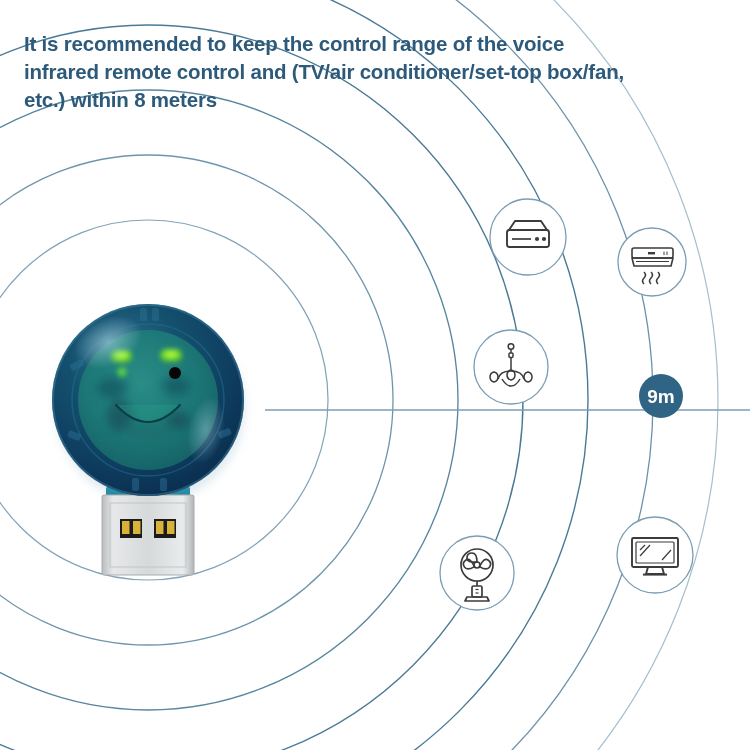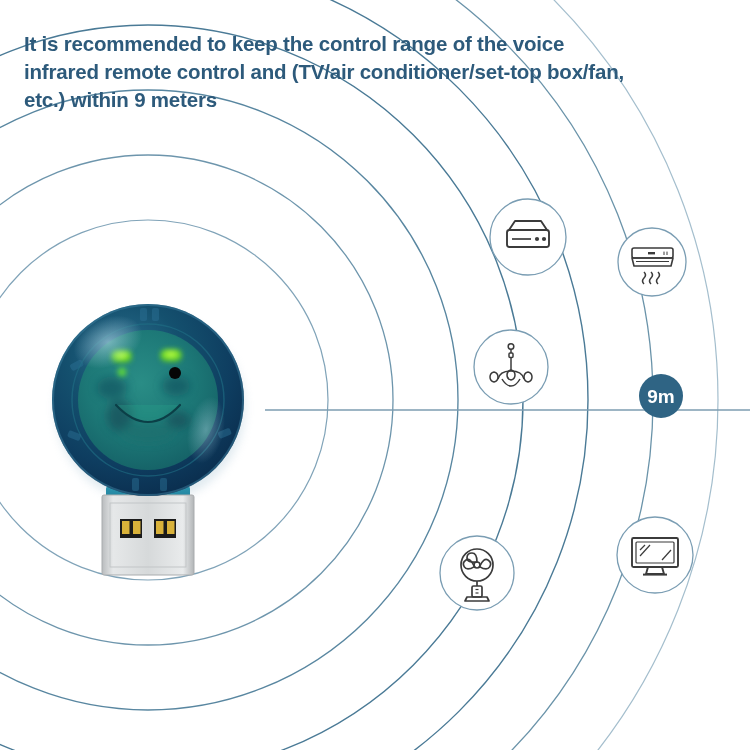--- a/index.html
+++ b/index.html
@@ -45,21 +45,21 @@
     fill: #ffffff;
   }
 </style>
 </head>
 <body>
 
 <div id="page">
 
   <div id="headline">It is recommended to keep the control range of the voice
  infrared remote control and (TV/air conditioner/set-top box/fan,
- etc.) within 9 meters</div>
+ etc.) within 8 meters</div>
 
   <svg id="scene" viewBox="0 0 750 750">
     <defs>
       <radialGradient id="shellGrad" cx="38%" cy="28%" r="78%">
         <stop offset="0%" stop-color="#2b6f8e"></stop>
         <stop offset="38%" stop-color="#14506e"></stop>
         <stop offset="72%" stop-color="#0e3d60"></stop>
         <stop offset="100%" stop-color="#0a2c4c"></stop>
       </radialGradient>
       <radialGradient id="faceGrad" cx="45%" cy="38%" r="70%">

